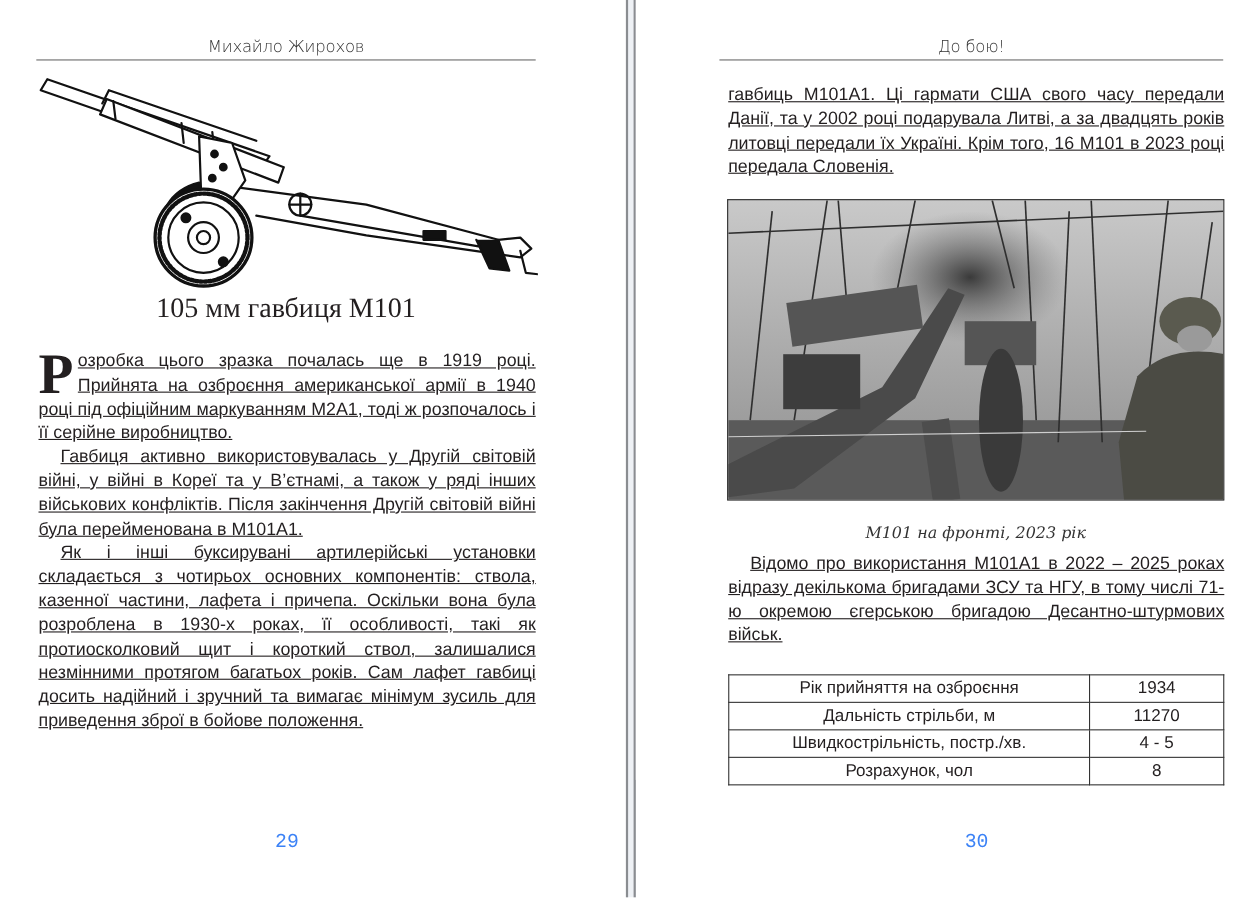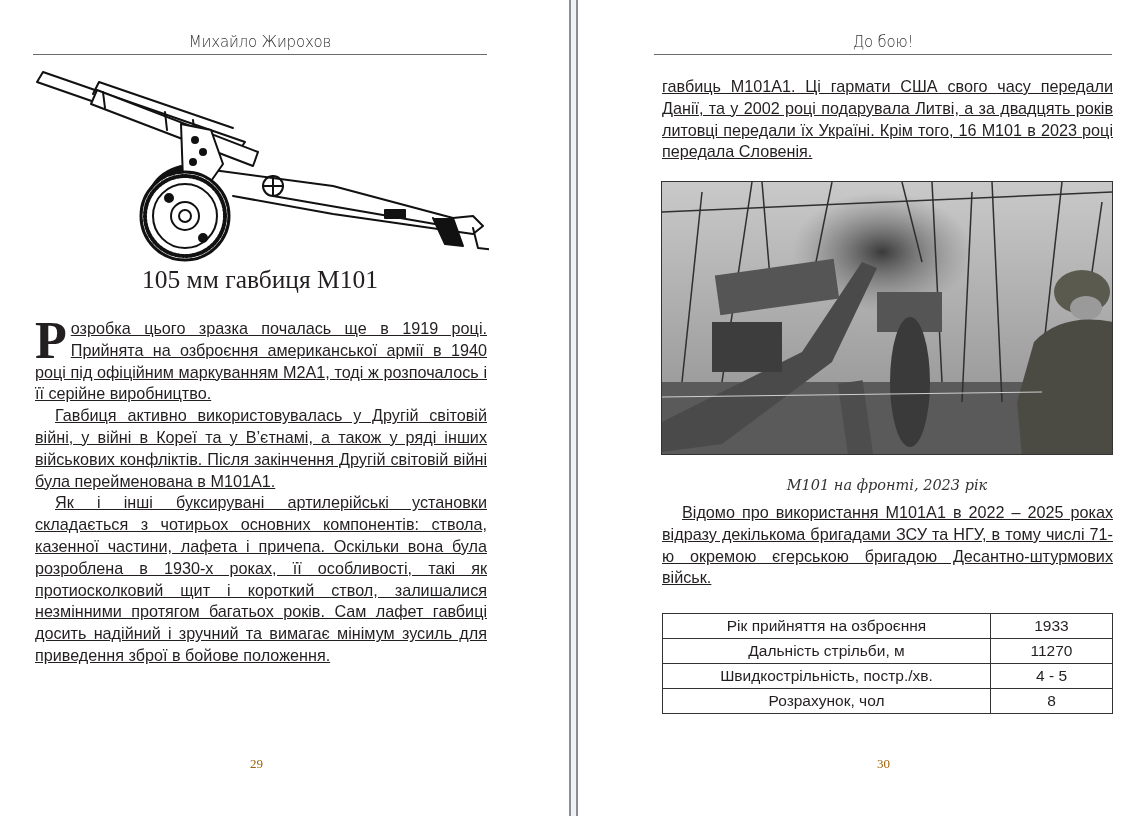--- a/index.html
+++ b/index.html
@@ -12,21 +12,21 @@
   .page-right { left: 578px; width: 564px; }
   .gutter {
     position: absolute; left: 569px; top: 0; width: 9px; height: 816px;
     background: #eef1f5; border-left: 2px solid #8a8d91; border-right: 2px solid #8a8d91; box-sizing: border-box;
   }
   .running-head {
     position: absolute; top: 33px; font-size: 15px; color: #333; text-align: center;
     font-family: "DejaVu Sans", sans-serif; font-weight: 300; letter-spacing: -0.2px;
   }
   .head-rule { position: absolute; top: 54px; height: 0; border-top: 1.5px solid #6b6b6b; }
-  .page-num { position: absolute; top: 756px; font-size: 13px; color: #a16207; font-family: Liberation Serif, serif; }
+  .page-num { position: absolute; top: 756px; font-size: 18px; color: #3b82f6; font-family: Liberation Mono, monospace; }
 
   .body-text {
     position: absolute; font-size: 16.2px; line-height: 21.8px; text-align: justify; color: #231f20;
     font-family: "Liberation Sans", sans-serif;
   }
   .body-text p { margin: 0; text-indent: 20px; text-decoration: underline; }
   .body-text p.no-indent { text-indent: 0; }
   .dropcap {
     float: left; font-family: "Liberation Serif", "DejaVu Serif", serif; font-weight: bold;
     font-size: 52px; line-height: 40px; margin: 3px 4px 0 0; color: #231f20;
@@ -164,21 +164,21 @@
 <div class="caption">М101 на фронті, 2023 рік</div>
 
 <div class="body-text" style="left:662px;width:451px;top:502px;">
   <p>Відомо про використання М101А1 в 2022 – 2025 роках відразу декількома бригадами ЗСУ та НГУ, в тому числі 71-ю окремою єгерською бригадою Десантно-штурмових військ.</p>
 </div>
 
 <table class="spec">
   <tbody>
     <tr>
       <td class="k">Рік прийняття на озброєння</td>
-      <td>1933</td>
+      <td>1934</td>
     </tr>
     <tr>
       <td class="k">Дальність стрільби, м</td>
       <td>11270</td>
     </tr>
     <tr>
       <td class="k">Швидкострільність, постр./хв.</td>
       <td>4 - 5</td>
     </tr>
     <tr>

